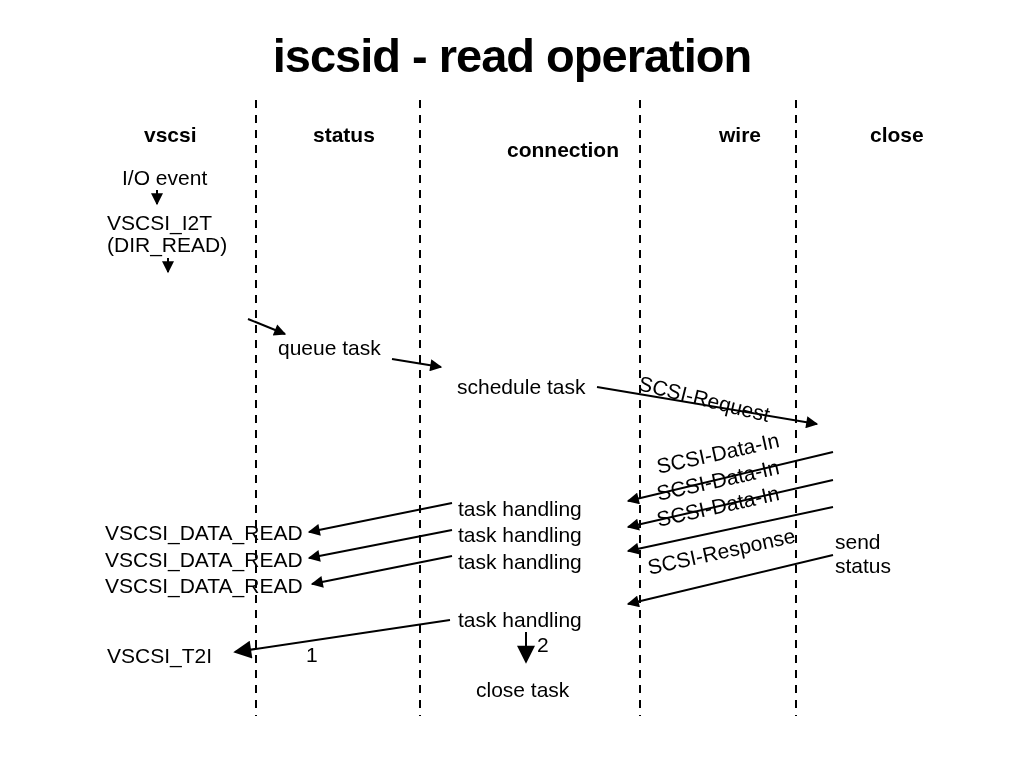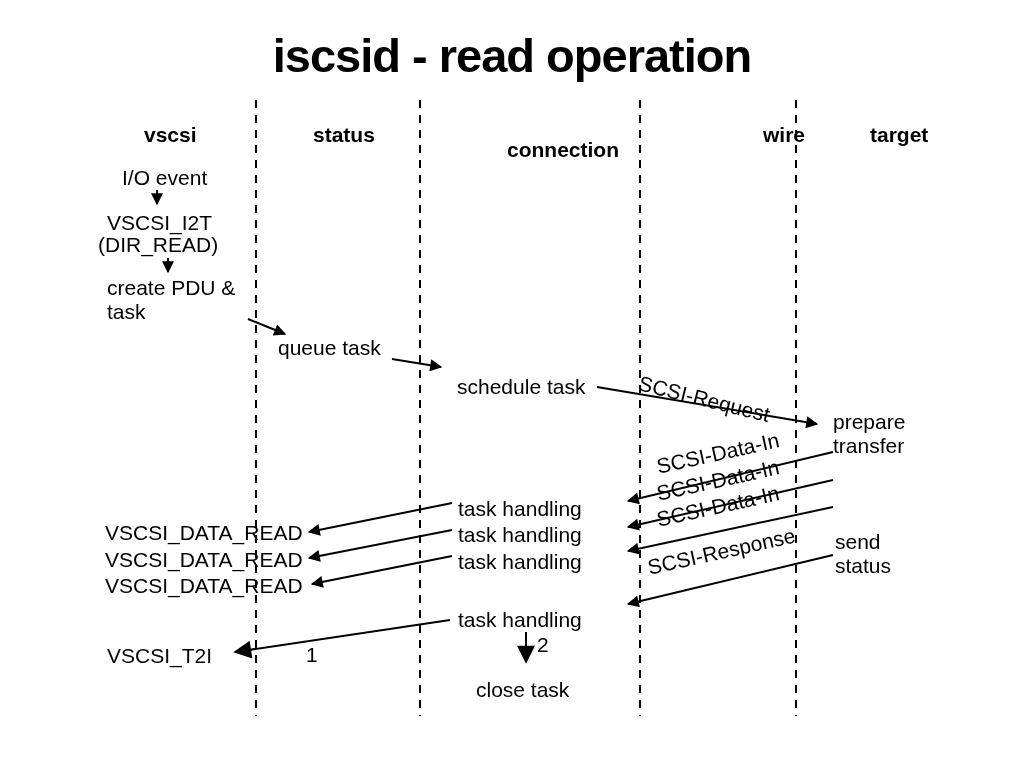--- a/index.html
+++ b/index.html
@@ -73,40 +73,36 @@
       <line x1="452" y1="530" x2="309" y2="558" marker-end="url(#ah)"></line>
       <line x1="452" y1="556" x2="312" y2="584" marker-end="url(#ah)"></line>
       <line x1="450" y1="620" x2="235" y2="652" marker-end="url(#ahb)"></line>
       <line x1="526" y1="632" x2="526" y2="662" marker-end="url(#ahb)"></line>
     </g>
   </svg>
 
   <div class="lbl hdr" style="left:107px;top:123px">vscsi</div>
   <div class="lbl hdr" style="left:276px;top:123px">status</div>
   <div class="lbl hdr" style="left:470px;top:138px">connection</div>
-  <div class="lbl hdr" style="left:726px;top:123px">wire</div>
-  <div class="lbl hdr" style="left:833px;top:123px">target</div>
+  <div class="lbl hdr" style="left:682px;top:123px">wire</div>
+  <div class="lbl hdr" style="left:833px;top:123px">close</div>
 
   <div class="lbl" style="left:122px;top:166px">I/O event</div>
   <div class="lbl" style="left:107px;top:211px">VSCSI_I2T</div>
-  <div class="lbl" style="left:98px;top:233px">(DIR_READ)</div>
-  <div class="lbl multiline" style="left:107px;top:276px">create PDU &amp;
-task</div>
+  <div class="lbl" style="left:107px;top:233px">(DIR_READ)</div>
 
   <div class="lbl" style="left:278px;top:336px">queue task</div>
   <div class="lbl" style="left:457px;top:375px">schedule task</div>
 
   <div class="lbl rot-down" style="left:639px;top:371px">SCSI-Request</div>
   <div class="lbl rot-up" style="left:657px;top:455px">SCSI-Data-In</div>
   <div class="lbl rot-up" style="left:657px;top:482px">SCSI-Data-In</div>
   <div class="lbl rot-up" style="left:657px;top:508px">SCSI-Data-In</div>
   <div class="lbl rot-up" style="left:648px;top:556px">SCSI-Response</div>
 
-  <div class="lbl multiline" style="left:833px;top:410px">prepare
-transfer</div>
   <div class="lbl multiline" style="left:835px;top:530px">send
 status</div>
 
   <div class="lbl" style="left:458px;top:497px">task handling</div>
   <div class="lbl" style="left:458px;top:523px">task handling</div>
   <div class="lbl" style="left:458px;top:550px">task handling</div>
   <div class="lbl" style="left:458px;top:608px">task handling</div>
 
   <div class="lbl" style="left:105px;top:521px">VSCSI_DATA_READ</div>
   <div class="lbl" style="left:105px;top:548px">VSCSI_DATA_READ</div>

